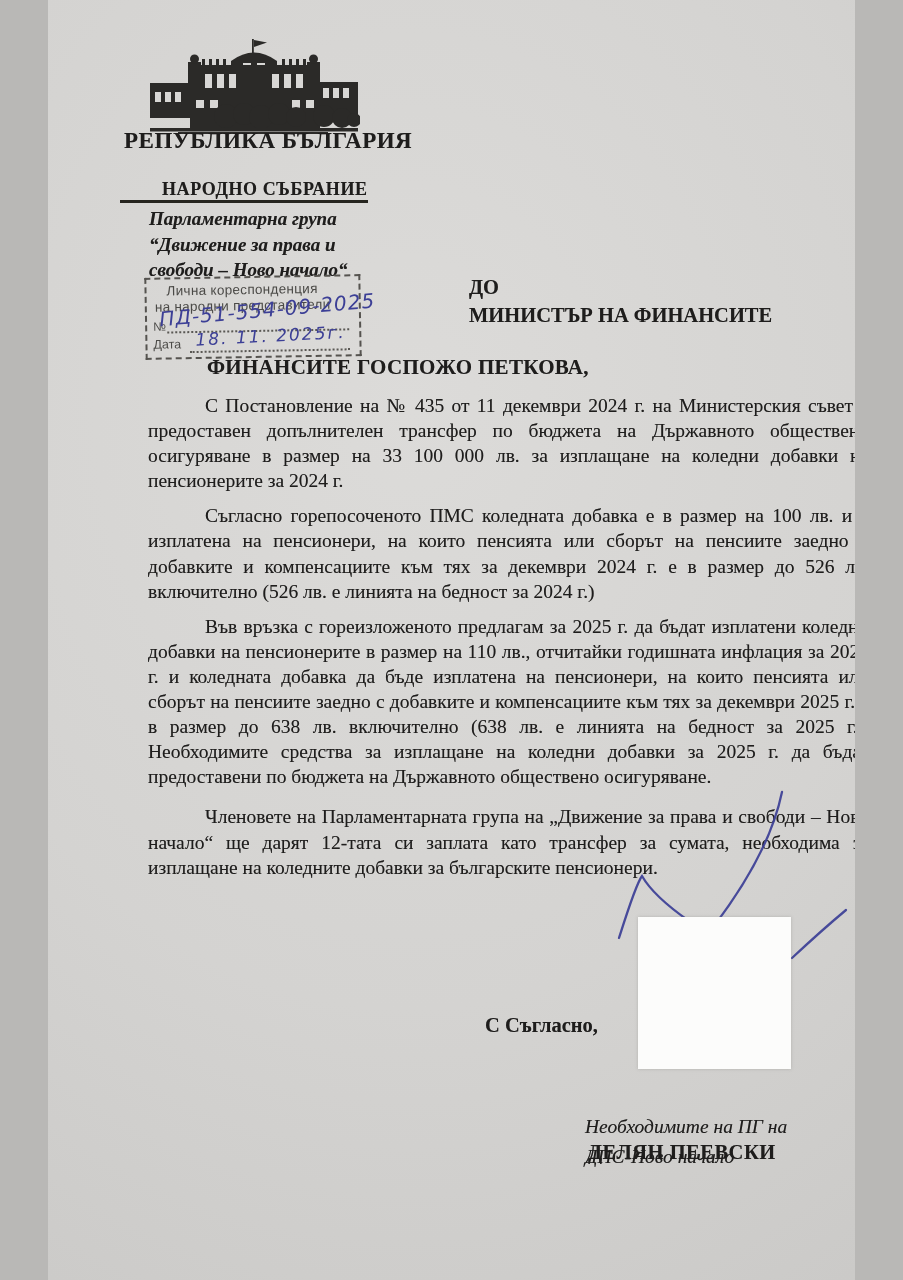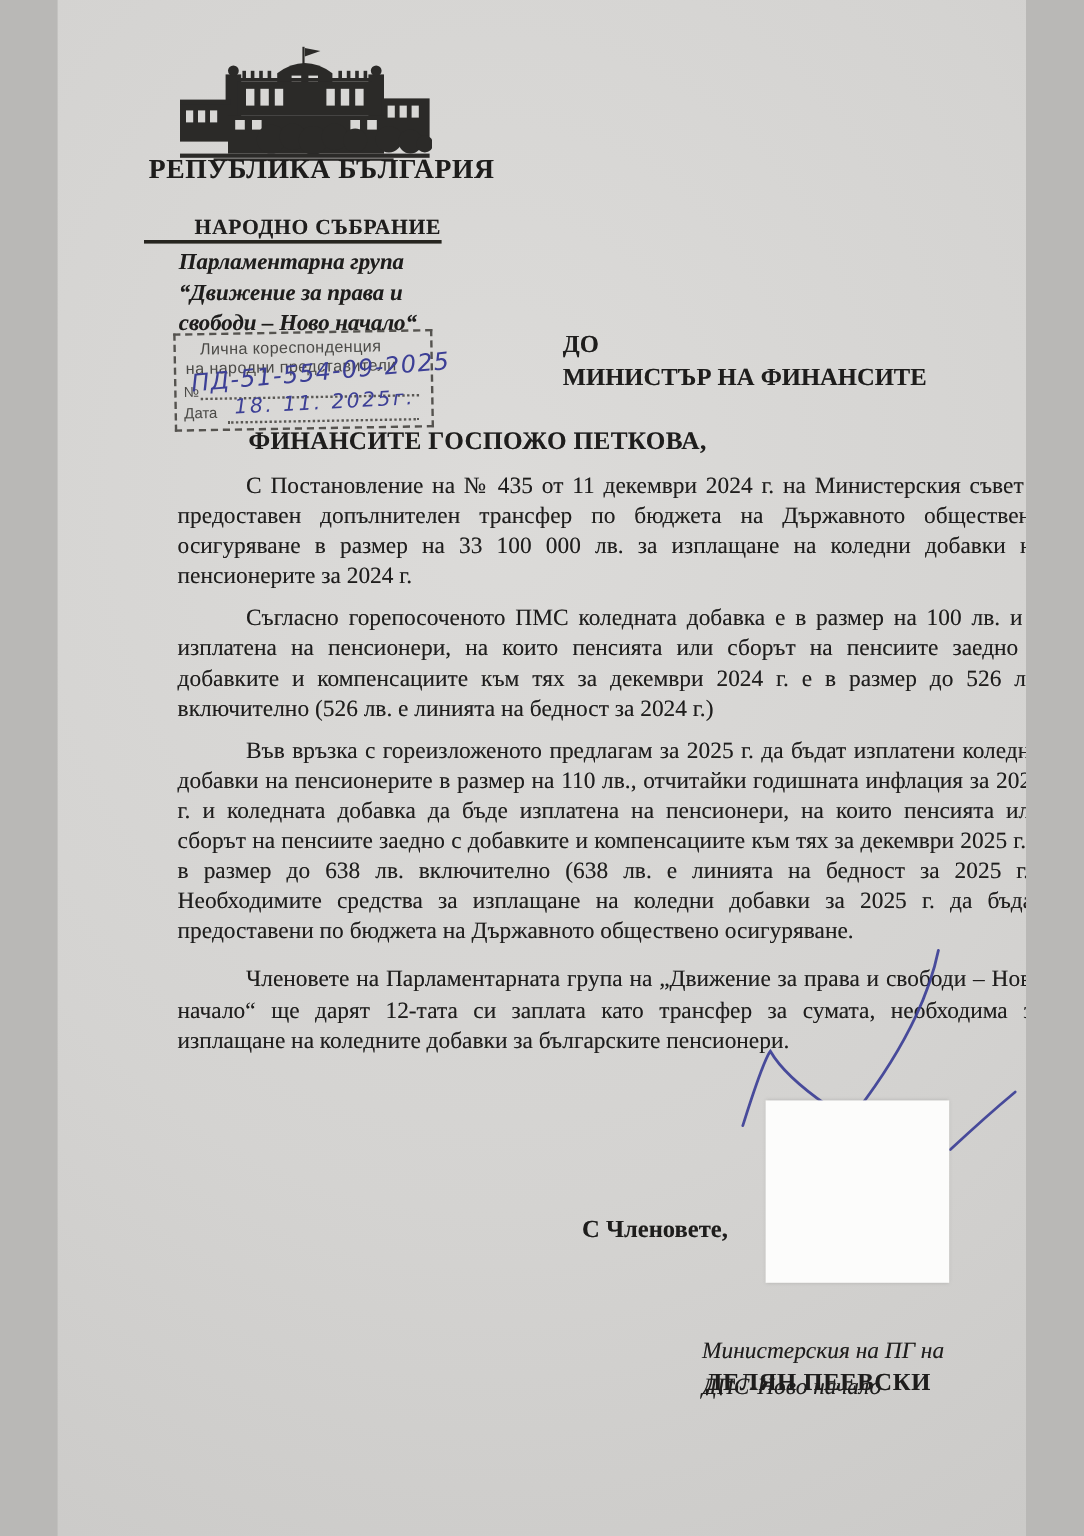--- a/index.html
+++ b/index.html
@@ -203,20 +203,20 @@
   <svg class="sig-strokes" viewBox="540 770 363 310" xmlns="http://www.w3.org/2000/svg">
     <g fill="none" stroke="#3c3f96" stroke-width="2.3" stroke-linecap="round" opacity="0.92">
       <path d="M734 792 C 727 826, 707 872, 666 926"></path>
       <path d="M571 938 C 578 916, 588 884, 594 876 C 602 890, 621 907, 641 921"></path>
       <path d="M798 910 C 780 925, 759 944, 744 958"></path>
     </g>
   </svg>
 
   <div class="redaction"></div>
 
-  <div class="regards ink">С Членовете,</div>
+  <div class="regards ink">С Съгласно,</div>
   <div class="signer-name ink">ДЕЛЯН ПЕЕВСКИ</div>
   <div class="signer-title ink">
-    <div>Министерския на ПГ на</div>
+    <div>Необходимите на ПГ на</div>
     <div>ДПС-Ново начало</div>
   </div>
 
 </div>
 
 </body></html>

